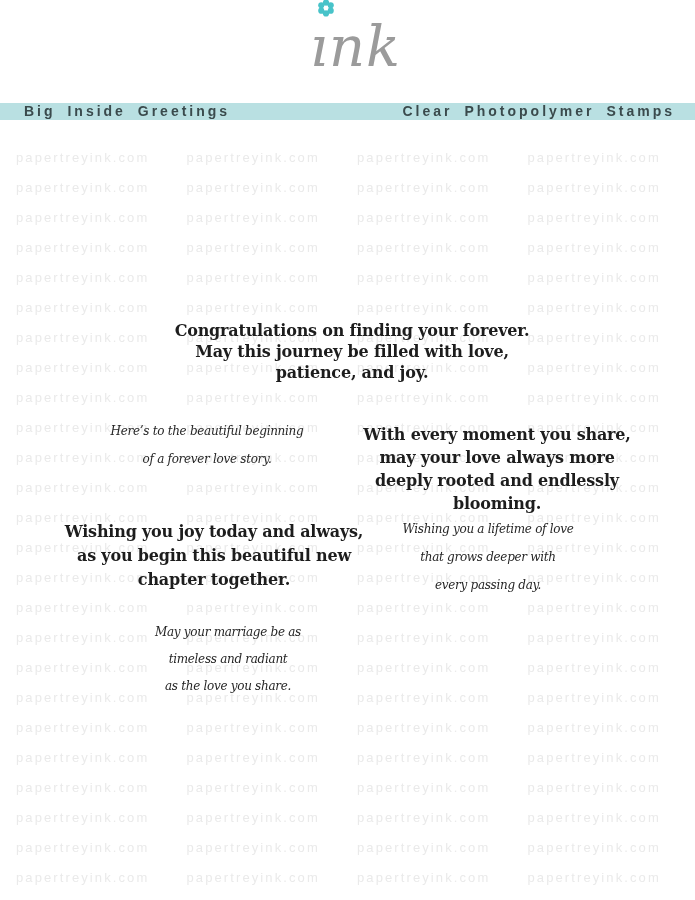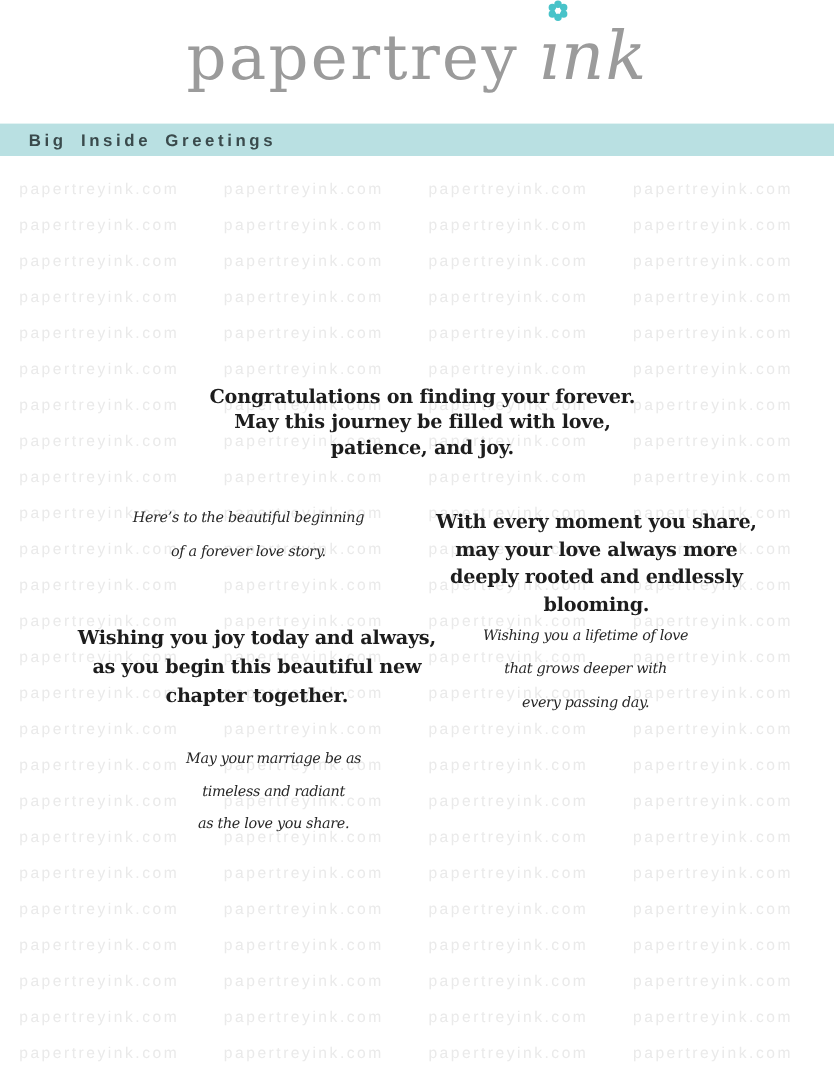--- a/index.html
+++ b/index.html
@@ -36,23 +36,23 @@
   }
   .ink-wrap{position:relative;margin-left:16px;}
   .logo-ink{
     font-family:"DejaVu Serif", serif;
     font-style:italic;font-size:56px;color:#9b9b9b;letter-spacing:1px;
   }
   .flower{position:absolute;left:6px;top:-16px;}
 
   
   .banner{
-    position:absolute;top:103px;left:0;width:695px;height:27px;
+    position:absolute;top:103px;left:0;width:695px;height:17px;
     background:#b9e0e2;z-index:3;
-    display:flex;align-items:center;justify-content:space-between;
+    display:flex;align-items:flex-start;justify-content:space-between;
     box-sizing:border-box;padding:0 20px 0 24px;
   }
   .banner span{
     font-family:"Liberation Sans", sans-serif;
     font-weight:bold;font-size:14px;
     letter-spacing:3px;word-spacing:5px;
     color:#3a4a4c;white-space:nowrap;
   }
 
   
@@ -173,41 +173,41 @@
       <span class="wm" style="left: 186.5px; top: 840px; color: rgb(234, 234, 234);">papertreyink.com</span>
       <span class="wm" style="left: 357px; top: 840px; color: rgb(234, 234, 234);">papertreyink.com</span>
       <span class="wm" style="left: 527.5px; top: 840px; color: rgb(234, 234, 234);">papertreyink.com</span>
       <span class="wm" style="left: 16px; top: 870px; color: rgb(234, 234, 234);">papertreyink.com</span>
       <span class="wm" style="left: 186.5px; top: 870px; color: rgb(234, 234, 234);">papertreyink.com</span>
       <span class="wm" style="left: 357px; top: 870px; color: rgb(234, 234, 234);">papertreyink.com</span>
       <span class="wm" style="left: 527.5px; top: 870px; color: rgb(234, 234, 234);">papertreyink.com</span>
     </div>
 
   <header class="logo">
-    <span class="logo-main">papertrey</span>
     <span class="ink-wrap">
       <span class="flower">
         <svg width="20" height="20" viewBox="0 0 20 20">
           <g fill="#48c3c9">
             <circle cx="10" cy="4.6" r="3.1"></circle>
             <circle cx="14.7" cy="7.3" r="3.1"></circle>
             <circle cx="14.7" cy="12.7" r="3.1"></circle>
             <circle cx="10" cy="15.4" r="3.1"></circle>
             <circle cx="5.3" cy="12.7" r="3.1"></circle>
             <circle cx="5.3" cy="7.3" r="3.1"></circle>
           </g>
           <circle cx="10" cy="10" r="2.3" fill="#ffffff"></circle>
         </svg>
       </span>
       <span class="logo-ink">ınk</span>
     </span>
   </header>
 
   <div class="banner">
     <span>Big Inside Greetings</span>
+    <span>Clear Photopolymer Stamps</span>
   </div>
 
   <div class="stamp serif" style="left:132px;top:320px;width:440px;line-height:21px;">Congratulations on finding your forever.
 May this journey be filled with love,
 patience, and joy.</div>
 
   <div class="stamp script" style="left:47px;top:417px;width:320px;">Here’s to the beautiful beginning
 of a forever love story.</div>
 
   <div class="stamp serif" style="left:337px;top:423px;width:320px;line-height:23px;">With every moment you share,

